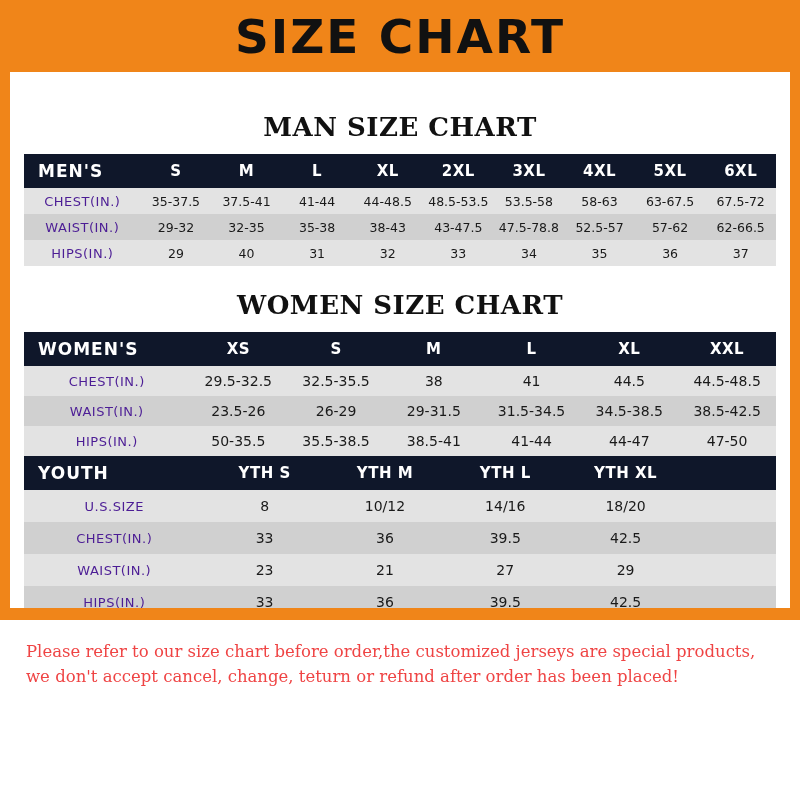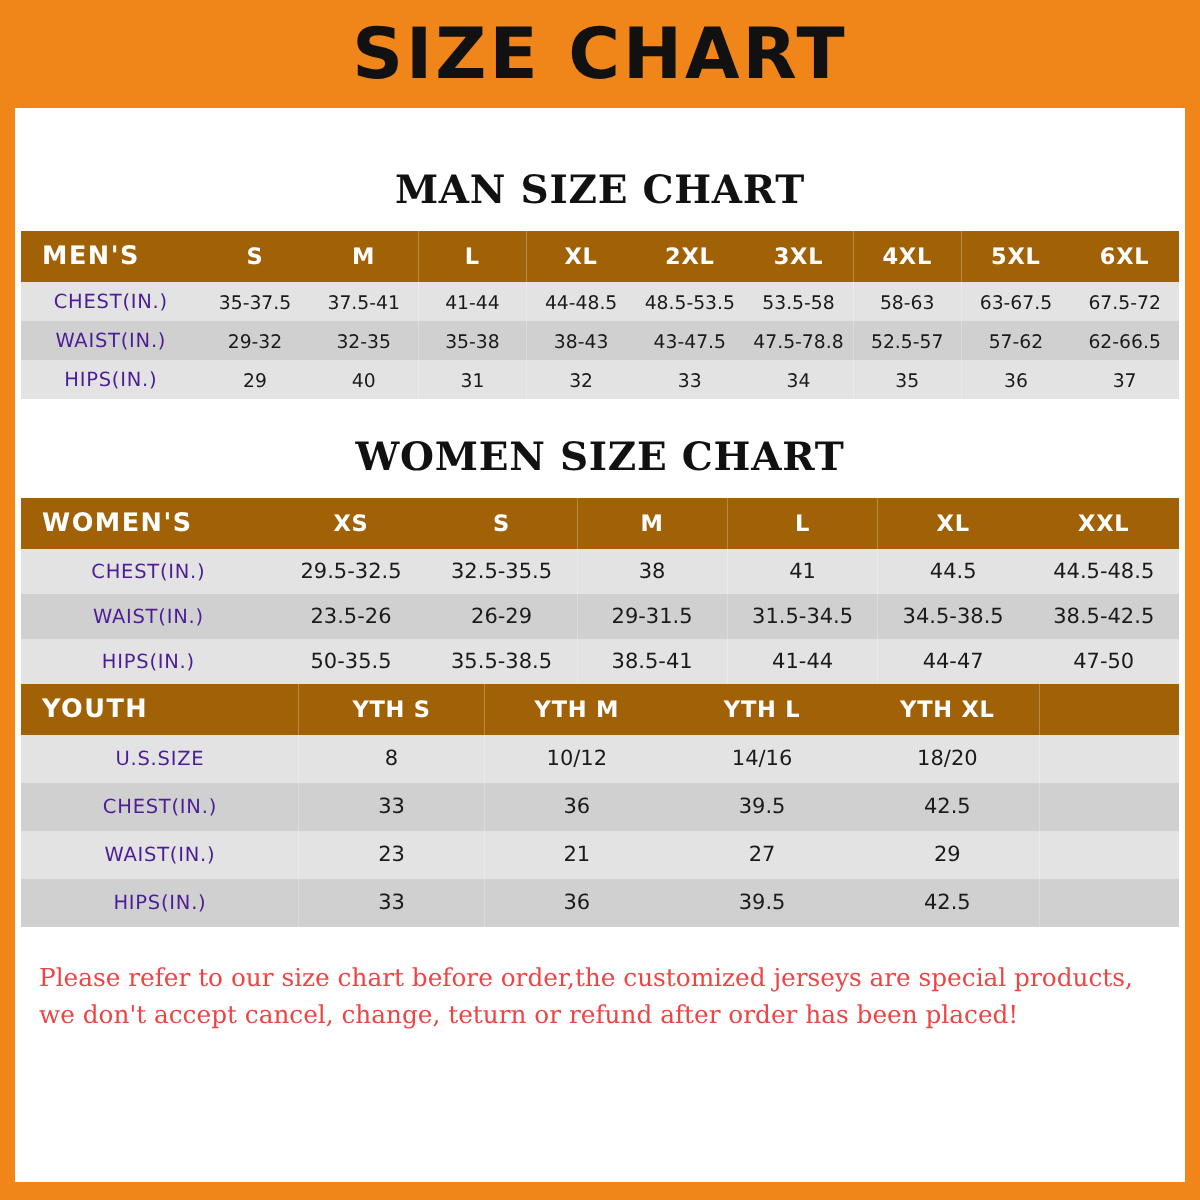--- a/index.html
+++ b/index.html
@@ -9,21 +9,21 @@
   body {
     width: 800px;
     height: 800px;
     background: #ffffff;
     font-family: "DejaVu Sans", sans-serif;
     overflow: hidden;
   }
   .page {
     position: relative;
     width: 800px;
-    height: 800px;
+    height: 620px;
     background: #ffffff;
     border-left: 10px solid #f08519;
     border-right: 10px solid #f08519;
     box-sizing: border-box;
   }
   .banner {
     background: #f08519;
     height: 72px;
     display: flex;
     align-items: center;
@@ -33,21 +33,21 @@
   .banner-title {
     font-family: "DejaVu Sans", sans-serif;
     font-weight: bold;
     font-size: 47px;
     letter-spacing: 2px;
     color: #111111;
     text-align: center;
     line-height: 1;
   }
   .content {
-    padding: 0 4px;
+    padding: 0 14px;
     margin-top: 40px;
   }
   .section-title {
     text-align: center;
     font-family: "DejaVu Serif", serif;
     font-weight: bold;
     font-size: 26px;
     color: #111111;
     letter-spacing: 0.5px;
   }
@@ -64,21 +64,21 @@
   table.size-table td {
     text-align: center;
     font-size: 12.5px;
     color: #1a1a1a;
     padding: 0;
     height: 26px;
     vertical-align: middle;
     font-family: "DejaVu Sans", sans-serif;
   }
   table.size-table thead th {
-    background: #a16207;
+    background: #0f172a;
     color: #ffffff;
     font-weight: bold;
     font-size: 15px;
     height: 34px;
     letter-spacing: 0.5px;
   }
   table.size-table thead th.corner {
     text-align: left;
     padding-left: 14px;
     font-size: 17px;

